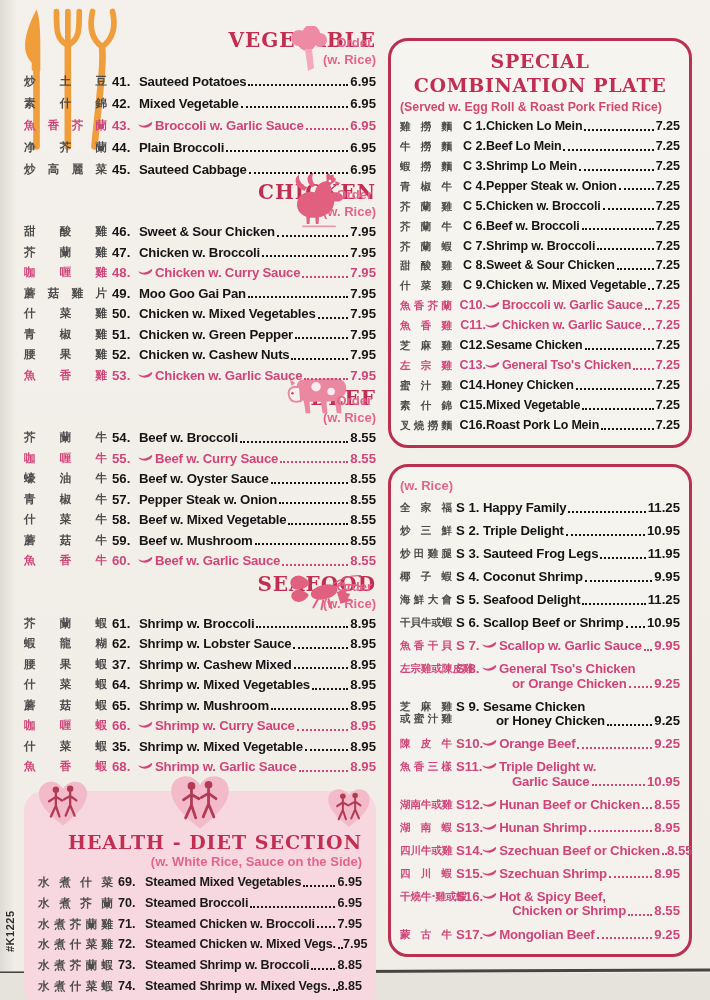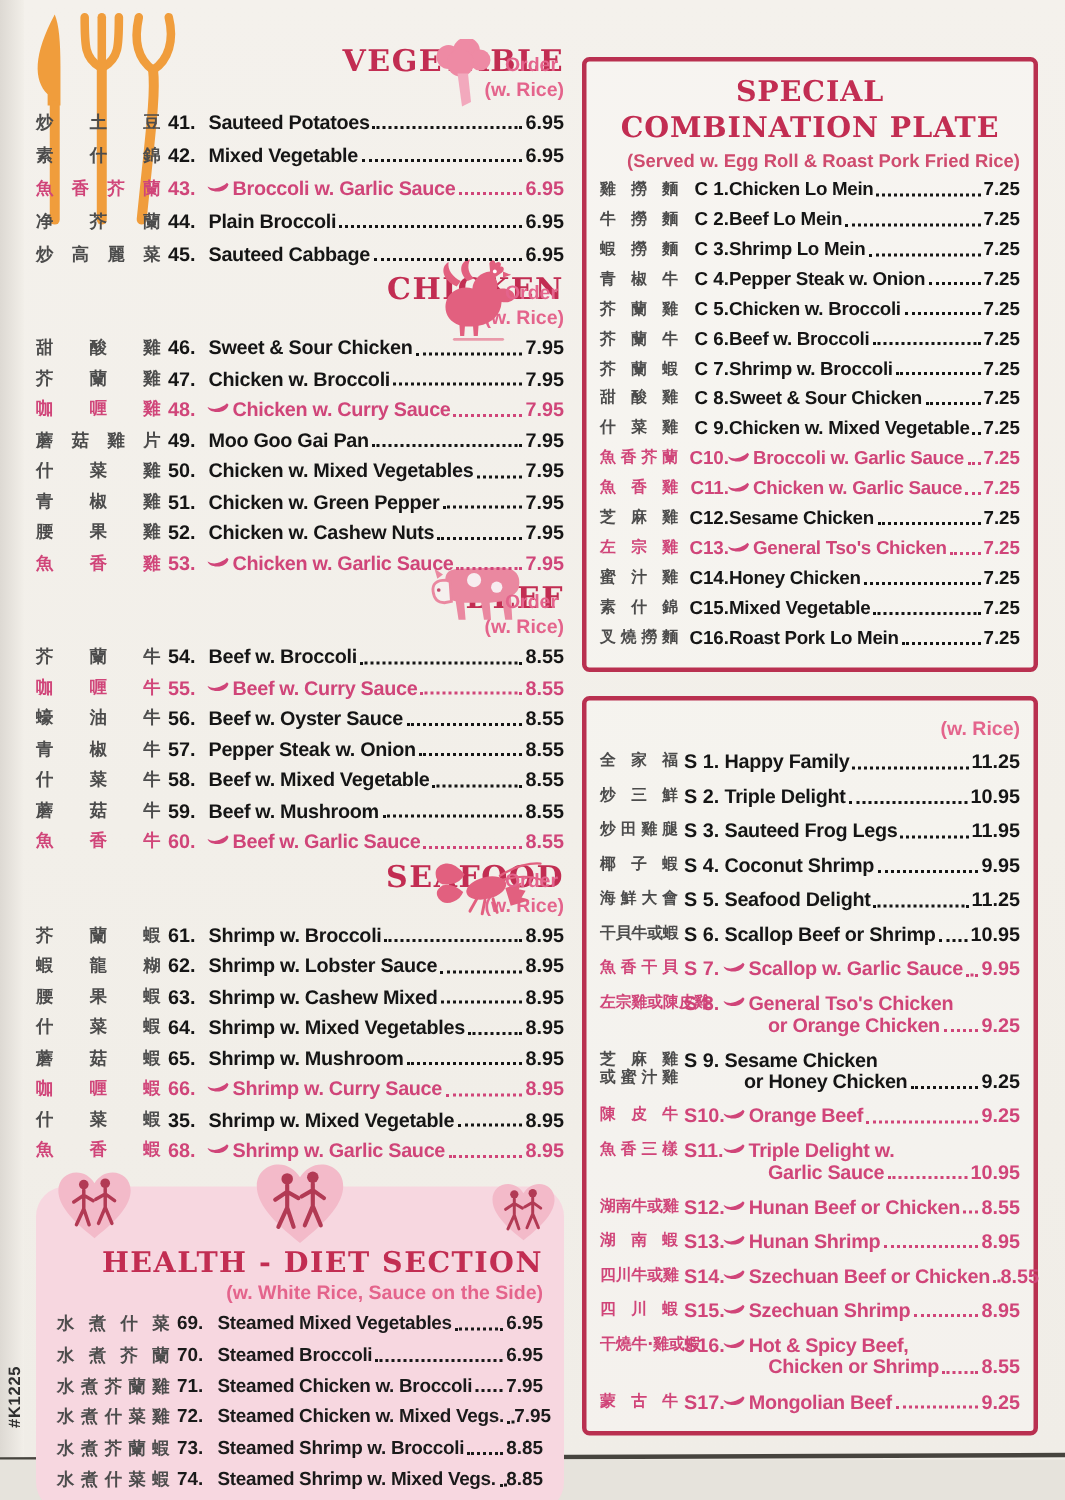--- a/index.html
+++ b/index.html
@@ -87,29 +87,29 @@
   .health-box .cn { width:80px; }
   .heart { position:absolute; z-index:0; }
   .heart svg { display:block; width:100%; height:100%; }
   .h-left   { left:12px;  top:-12px; width:54px; height:50px; }
   .h-center { left:50%;   top:-18px; width:64px; height:60px; transform:translateX(-50%); }
   .h-right  { right:4px;  top:-4px;  width:46px; height:43px; }
   .health-box .sec-head, .health-box .items { position:relative; z-index:1; }
 
   
   .rbox {
-    border:3px solid #b93050; border-radius:5px;
+    border:3px solid #b93050; border-radius:20px;
     padding:8px 9px 12px; background:rgba(255,255,255,.25);
   }
   .combo { margin-bottom:16px; }
   .box-title {
     margin:2px 0 0; text-align:center; font-family:"DejaVu Serif", serif; font-weight:bold;
     font-size:19px; color:#c22d52; letter-spacing:.6px; line-height:1.15;
   }
-  .box-sub { text-align:right; font-weight:bold; margin:3px 0 2px; }
+  .box-sub { text-align:left; font-weight:bold; margin:3px 0 2px; }
   .combo .box-sub { color:#cf4b6e; font-size:12.3px; }
   .chef  .box-sub { color:#e4648c; font-size:13px; }
   .col-right .cn { width:56px; font-size:10.5px; padding-right:4px; }
   .combo .row { font-size:12.5px; margin-top:6.2px; }
   .combo .num { min-width:30px;text-align:right; }
   .chef  .row { font-size:13.2px; margin-top:8.5px; }
   .chef  .num { min-width:27px; }
   .chef  .line2 { padding-left:13px; }
 </style>
 </head>
@@ -625,21 +625,21 @@
               </div>
             </div>
             <div class="row">
               <div class="cn-col">
                 <div class="cn">
                   <span>腰</span>
                   <span>果</span>
                   <span>蝦</span>
                 </div>
               </div>
-              <span class="num">63.</span>
+              <span class="num">37.</span>
               <div class="name-col">
                 <div class="line">
                   <span class="name">Shrimp w. Cashew Mixed</span>
                   <span class="dots"></span>
                   <span class="price">8.95</span>
                 </div>
               </div>
             </div>
             <div class="row">
               <div class="cn-col">

